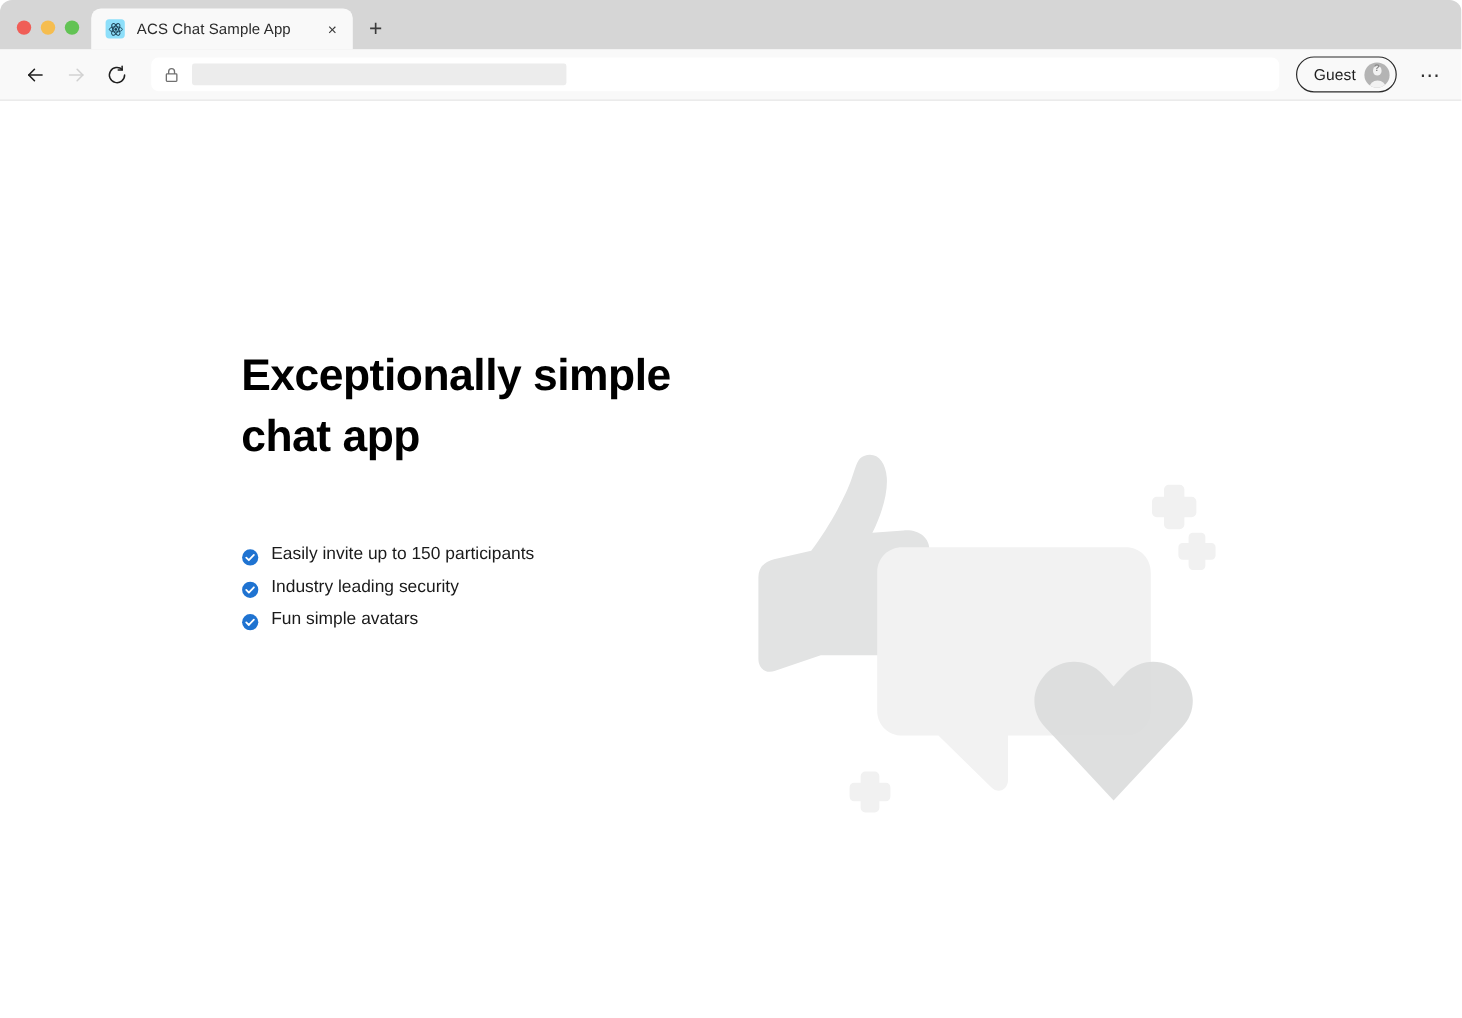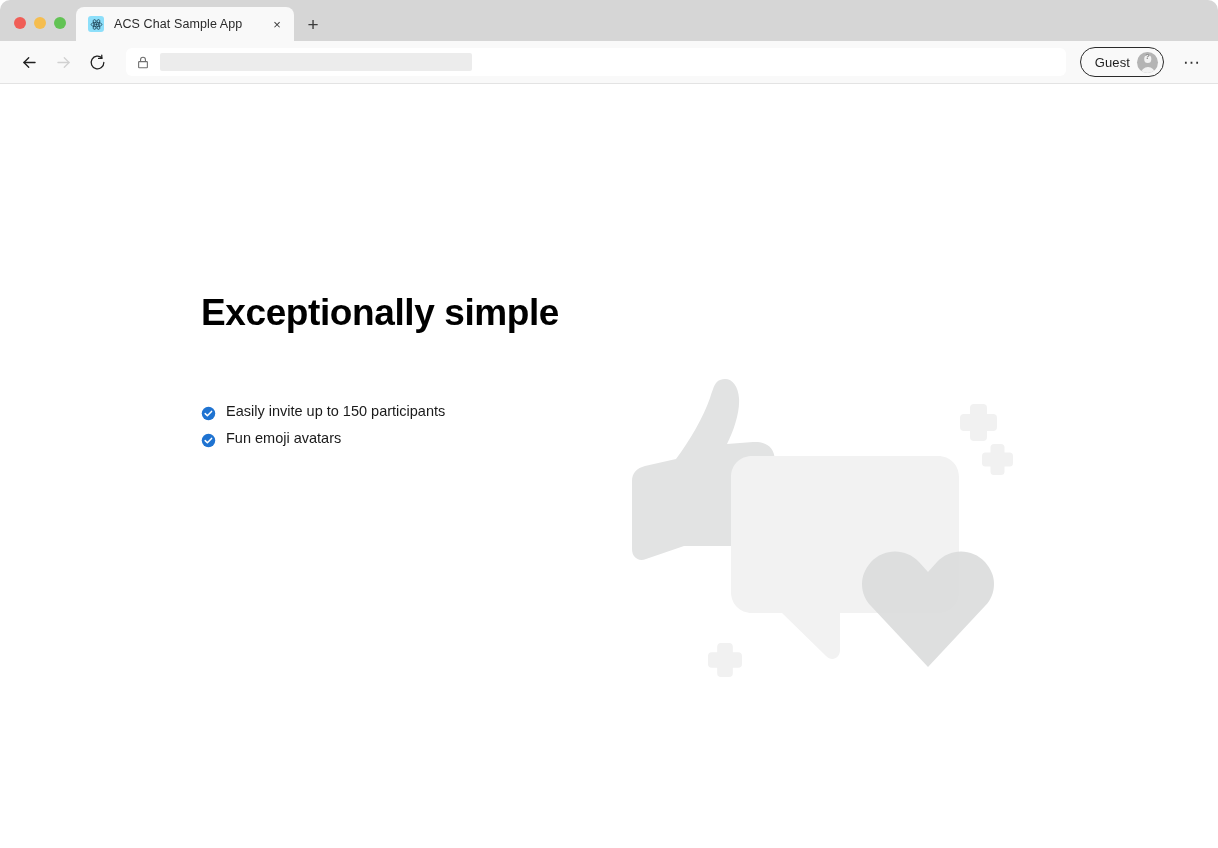--- a/index.html
+++ b/index.html
@@ -372,40 +372,50 @@
     <div class="more-btn">⋯</div>
   </div>
 
   <div class="viewport">
     <div class="hero">
       <div class="hero-inner">
 
         <div class="hero-text">
           <h1 class="hero-title">
             <span>Exceptionally simple</span><br>
+            <span>chat app</span>
           </h1>
 
           <ul class="feature-list">
             <li class="feature-item">
               <span class="feature-check">
                 <svg width="15" height="15" viewBox="0 0 20 20">
                   <circle cx="10" cy="10" r="9" fill="#1f73d1"></circle>
                   <path d="M5.6 10.2l2.9 2.9 5.6-5.9" fill="none" stroke="#ffffff" stroke-width="2" stroke-linecap="round" stroke-linejoin="round"></path>
                 </svg>
               </span>
               <span class="feature-label">Easily invite up to 150 participants</span>
             </li>
             <li class="feature-item">
               <span class="feature-check">
                 <svg width="15" height="15" viewBox="0 0 20 20">
                   <circle cx="10" cy="10" r="9" fill="#1f73d1"></circle>
                   <path d="M5.6 10.2l2.9 2.9 5.6-5.9" fill="none" stroke="#ffffff" stroke-width="2" stroke-linecap="round" stroke-linejoin="round"></path>
                 </svg>
               </span>
-              <span class="feature-label">Fun emoji avatars</span>
+              <span class="feature-label">Industry leading security</span>
+            </li>
+            <li class="feature-item">
+              <span class="feature-check">
+                <svg width="15" height="15" viewBox="0 0 20 20">
+                  <circle cx="10" cy="10" r="9" fill="#1f73d1"></circle>
+                  <path d="M5.6 10.2l2.9 2.9 5.6-5.9" fill="none" stroke="#ffffff" stroke-width="2" stroke-linecap="round" stroke-linejoin="round"></path>
+                </svg>
+              </span>
+              <span class="feature-label">Fun simple avatars</span>
             </li>
           </ul>
 
         </div>
 
         <div class="hero-art">
           <svg width="430" height="360" viewBox="0 0 430 360">
 
             <g>
               <path d="M104,26 C114,22 122,30 123,44 C124,58 118,76 111,90 

